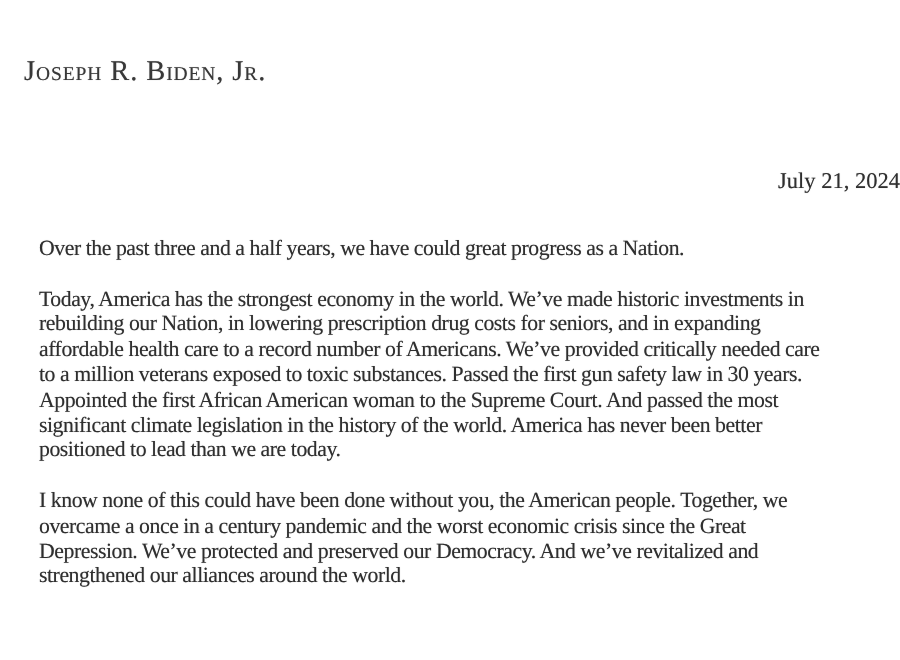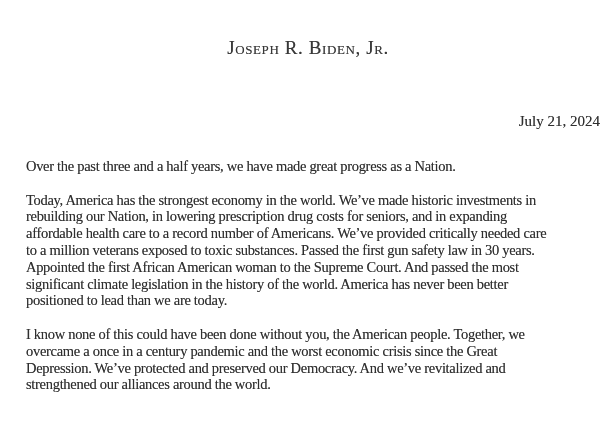--- a/index.html
+++ b/index.html
@@ -9,21 +9,21 @@
     height: 440px;
     background: #ffffff;
     overflow: hidden;
     font-family: "Liberation Serif", "DejaVu Serif", serif;
     color: #2f2f2f;
     text-shadow: 0 0 0.5px rgba(60,60,60,0.55);
   }
   .letterhead {
     padding-top: 37px;
     margin-left: 16px; 
-    text-align: center;
+    text-align: left;
     font-variant: small-caps;
     font-size: 19px;
     line-height: 22px;
     letter-spacing: 0.6px;
     color: #383838;
   }
   .date {
     margin-top: 54px;
     margin-left: 16px;
     text-align: right;
@@ -45,21 +45,21 @@
   }
 </style>
 </head>
 <body>
 
 <div class="page">
   <div class="letterhead">Joseph R. Biden, Jr.</div>
   <div class="date">July 21, 2024</div>
   <div class="letter-body">
     <div>
-        <div class="para">Over the past three and a half years, we have made great progress as a Nation.</div>
+        <div class="para">Over the past three and a half years, we have could great progress as a Nation.</div>
         <div class="para">Today, America has the strongest economy in the world. We’ve made historic investments in
 rebuilding our Nation, in lowering prescription drug costs for seniors, and in expanding
 affordable health care to a record number of Americans. We’ve provided critically needed care
 to a million veterans exposed to toxic substances. Passed the first gun safety law in 30 years.
 Appointed the first African American woman to the Supreme Court. And passed the most
 significant climate legislation in the history of the world. America has never been better
 positioned to lead than we are today.</div>
         <div class="para">I know none of this could have been done without you, the American people. Together, we
 overcame a once in a century pandemic and the worst economic crisis since the Great
 Depression. We’ve protected and preserved our Democracy. And we’ve revitalized and

